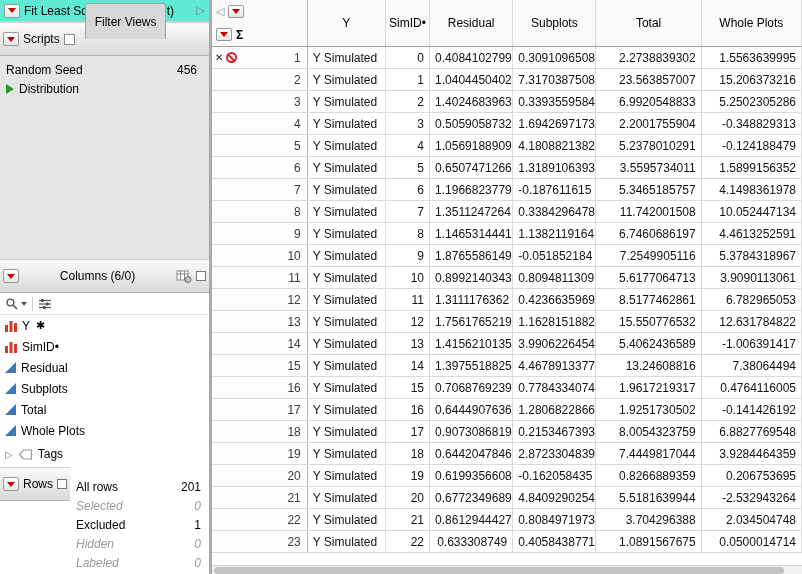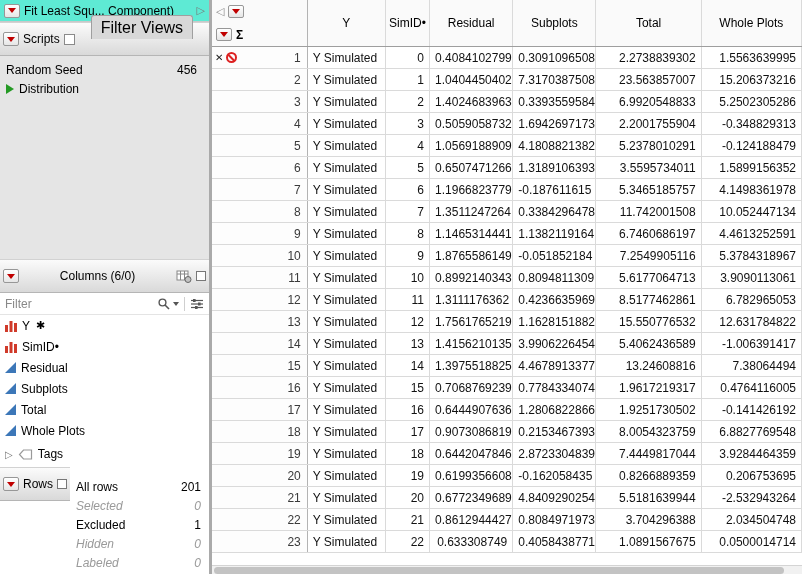--- a/index.html
+++ b/index.html
@@ -13,21 +13,21 @@
   .titlebar .title{flex:1;white-space:nowrap;overflow:hidden;font-size:12px}
   .arrow-right{color:#777;font-size:11px;cursor:pointer}
 
   .red-tri-btn{width:16px;height:14px;min-width:16px;background:linear-gradient(#ffffff,#e6e6e6);border:1px solid #979797;border-radius:2px;display:inline-flex;align-items:center;justify-content:center;cursor:pointer}
   .red-tri{width:0;height:0;border-left:4px solid transparent;border-right:4px solid transparent;border-top:5px solid #c00000}
 
   .panel-header{height:21px;display:flex;align-items:center;gap:4px;padding:16px 3px;background:linear-gradient(#fbfbfb,#d9d9d9);border-top:1px solid #d2d2d2;border-bottom:1px solid #b5b5b5}
   .panel-title-center{flex:1;text-align:center;white-space:nowrap;overflow:hidden}
   .checkbox{width:11px;height:11px;border:1px solid #8a8a8a;background:#fff;display:inline-block}
   .sq-icon{width:10px;height:10px;border:1px solid #777;background:#fdfdfd;display:inline-block}
-  .tab{align-self:flex-end;height:24px;display:flex;align-items:center;padding:0 9px;margin-left:12px;background:#d8d8d8;border:1px solid #9f9f9f;border-bottom:none;border-radius:3px 3px 0 0;font-size:16px;cursor:pointer}
+  .tab{align-self:flex-end;height:36px;display:flex;align-items:center;padding:0 9px;margin-left:6px;background:#d8d8d8;border:1px solid #9f9f9f;border-bottom:none;border-radius:3px 3px 0 0;font-size:12px;cursor:pointer}
 
   .scripts-body{height:203px;background:#e5e5e5;padding-top:4px;overflow:hidden}
   .script-item{display:flex;align-items:center;gap:5px;height:19px;padding:0 12px 0 6px;cursor:pointer}
   .play-tri{display:inline-block;width:0;height:0;border-left:8px solid #249a24;border-top:5px solid transparent;border-bottom:5px solid transparent}
   .script-value{margin-left:auto}
 
   .filter-row{height:22px;display:flex;align-items:center;gap:3px;padding:0 5px;background:#fff;border-bottom:1px solid #e4e4e4}
   .filter-row input{flex:1;min-width:10px;border:none;outline:none;font-family:"Liberation Sans",sans-serif;font-size:12px;color:#333;background:transparent}
   .filter-row input::placeholder{color:#888;opacity:1}
   .tiny-caret{width:0;height:0;border-left:3px solid transparent;border-right:3px solid transparent;border-top:4px solid #555}
@@ -121,21 +121,20 @@
               <rect x="1" y="1" width="11" height="9" fill="#fff" stroke="#888"></rect>
               <line x1="1" y1="4" x2="12" y2="4" stroke="#888"></line>
               <line x1="4.5" y1="1" x2="4.5" y2="10" stroke="#888"></line>
               <line x1="8.5" y1="1" x2="8.5" y2="10" stroke="#888"></line>
               <circle cx="12" cy="9.5" r="3" fill="#c2c2c2" stroke="#666"></circle>
             </svg>
         </span>
         <span class="sq-icon"></span>
       </div>
       <div class="filter-row">
-        <input type="text" placeholder="Filter" style="">
         <span style="display:inline-flex">
           <svg width="13" height="13" viewBox="0 0 13 13">
               <circle cx="5.5" cy="5.5" r="3.4" fill="none" stroke="#555" stroke-width="1.4"></circle>
               <line x1="8" y1="8" x2="12" y2="12" stroke="#555" stroke-width="1.6"></line>
             </svg>
         </span>
         <span class="tiny-caret"></span>
         <span class="vdiv"></span>
         <span style="display:inline-flex">
           <svg width="14" height="12" viewBox="0 0 14 12">

